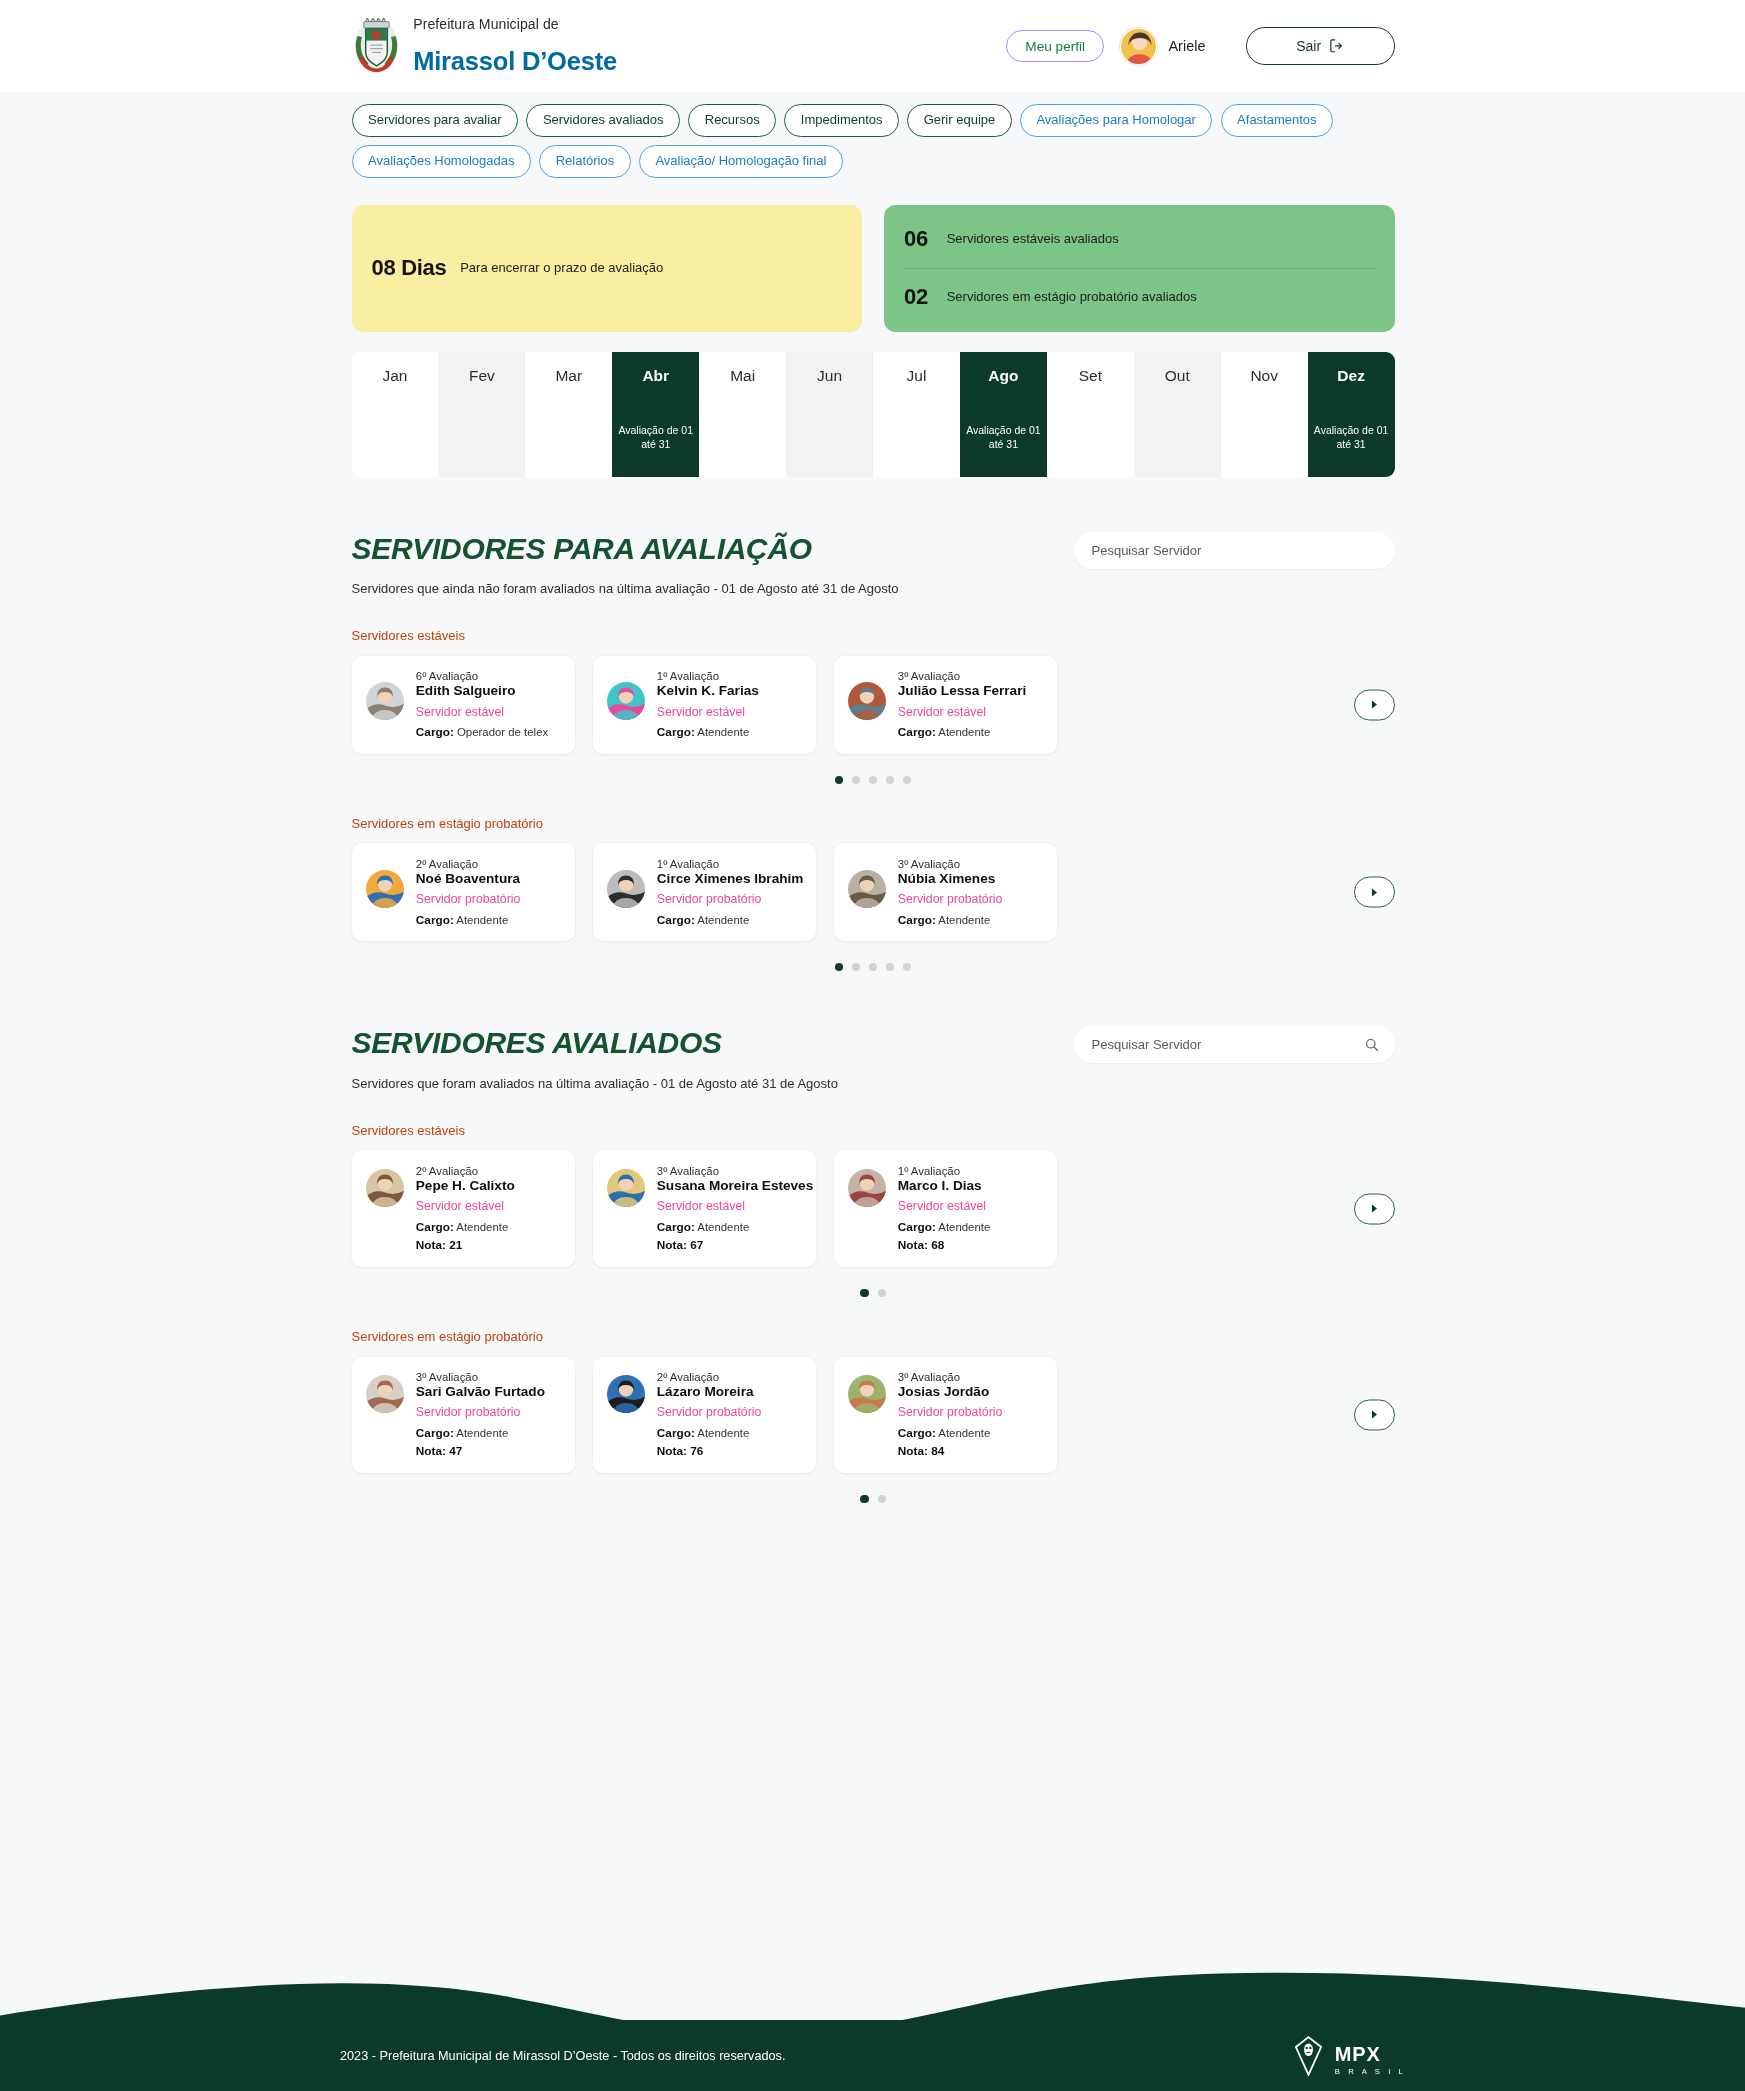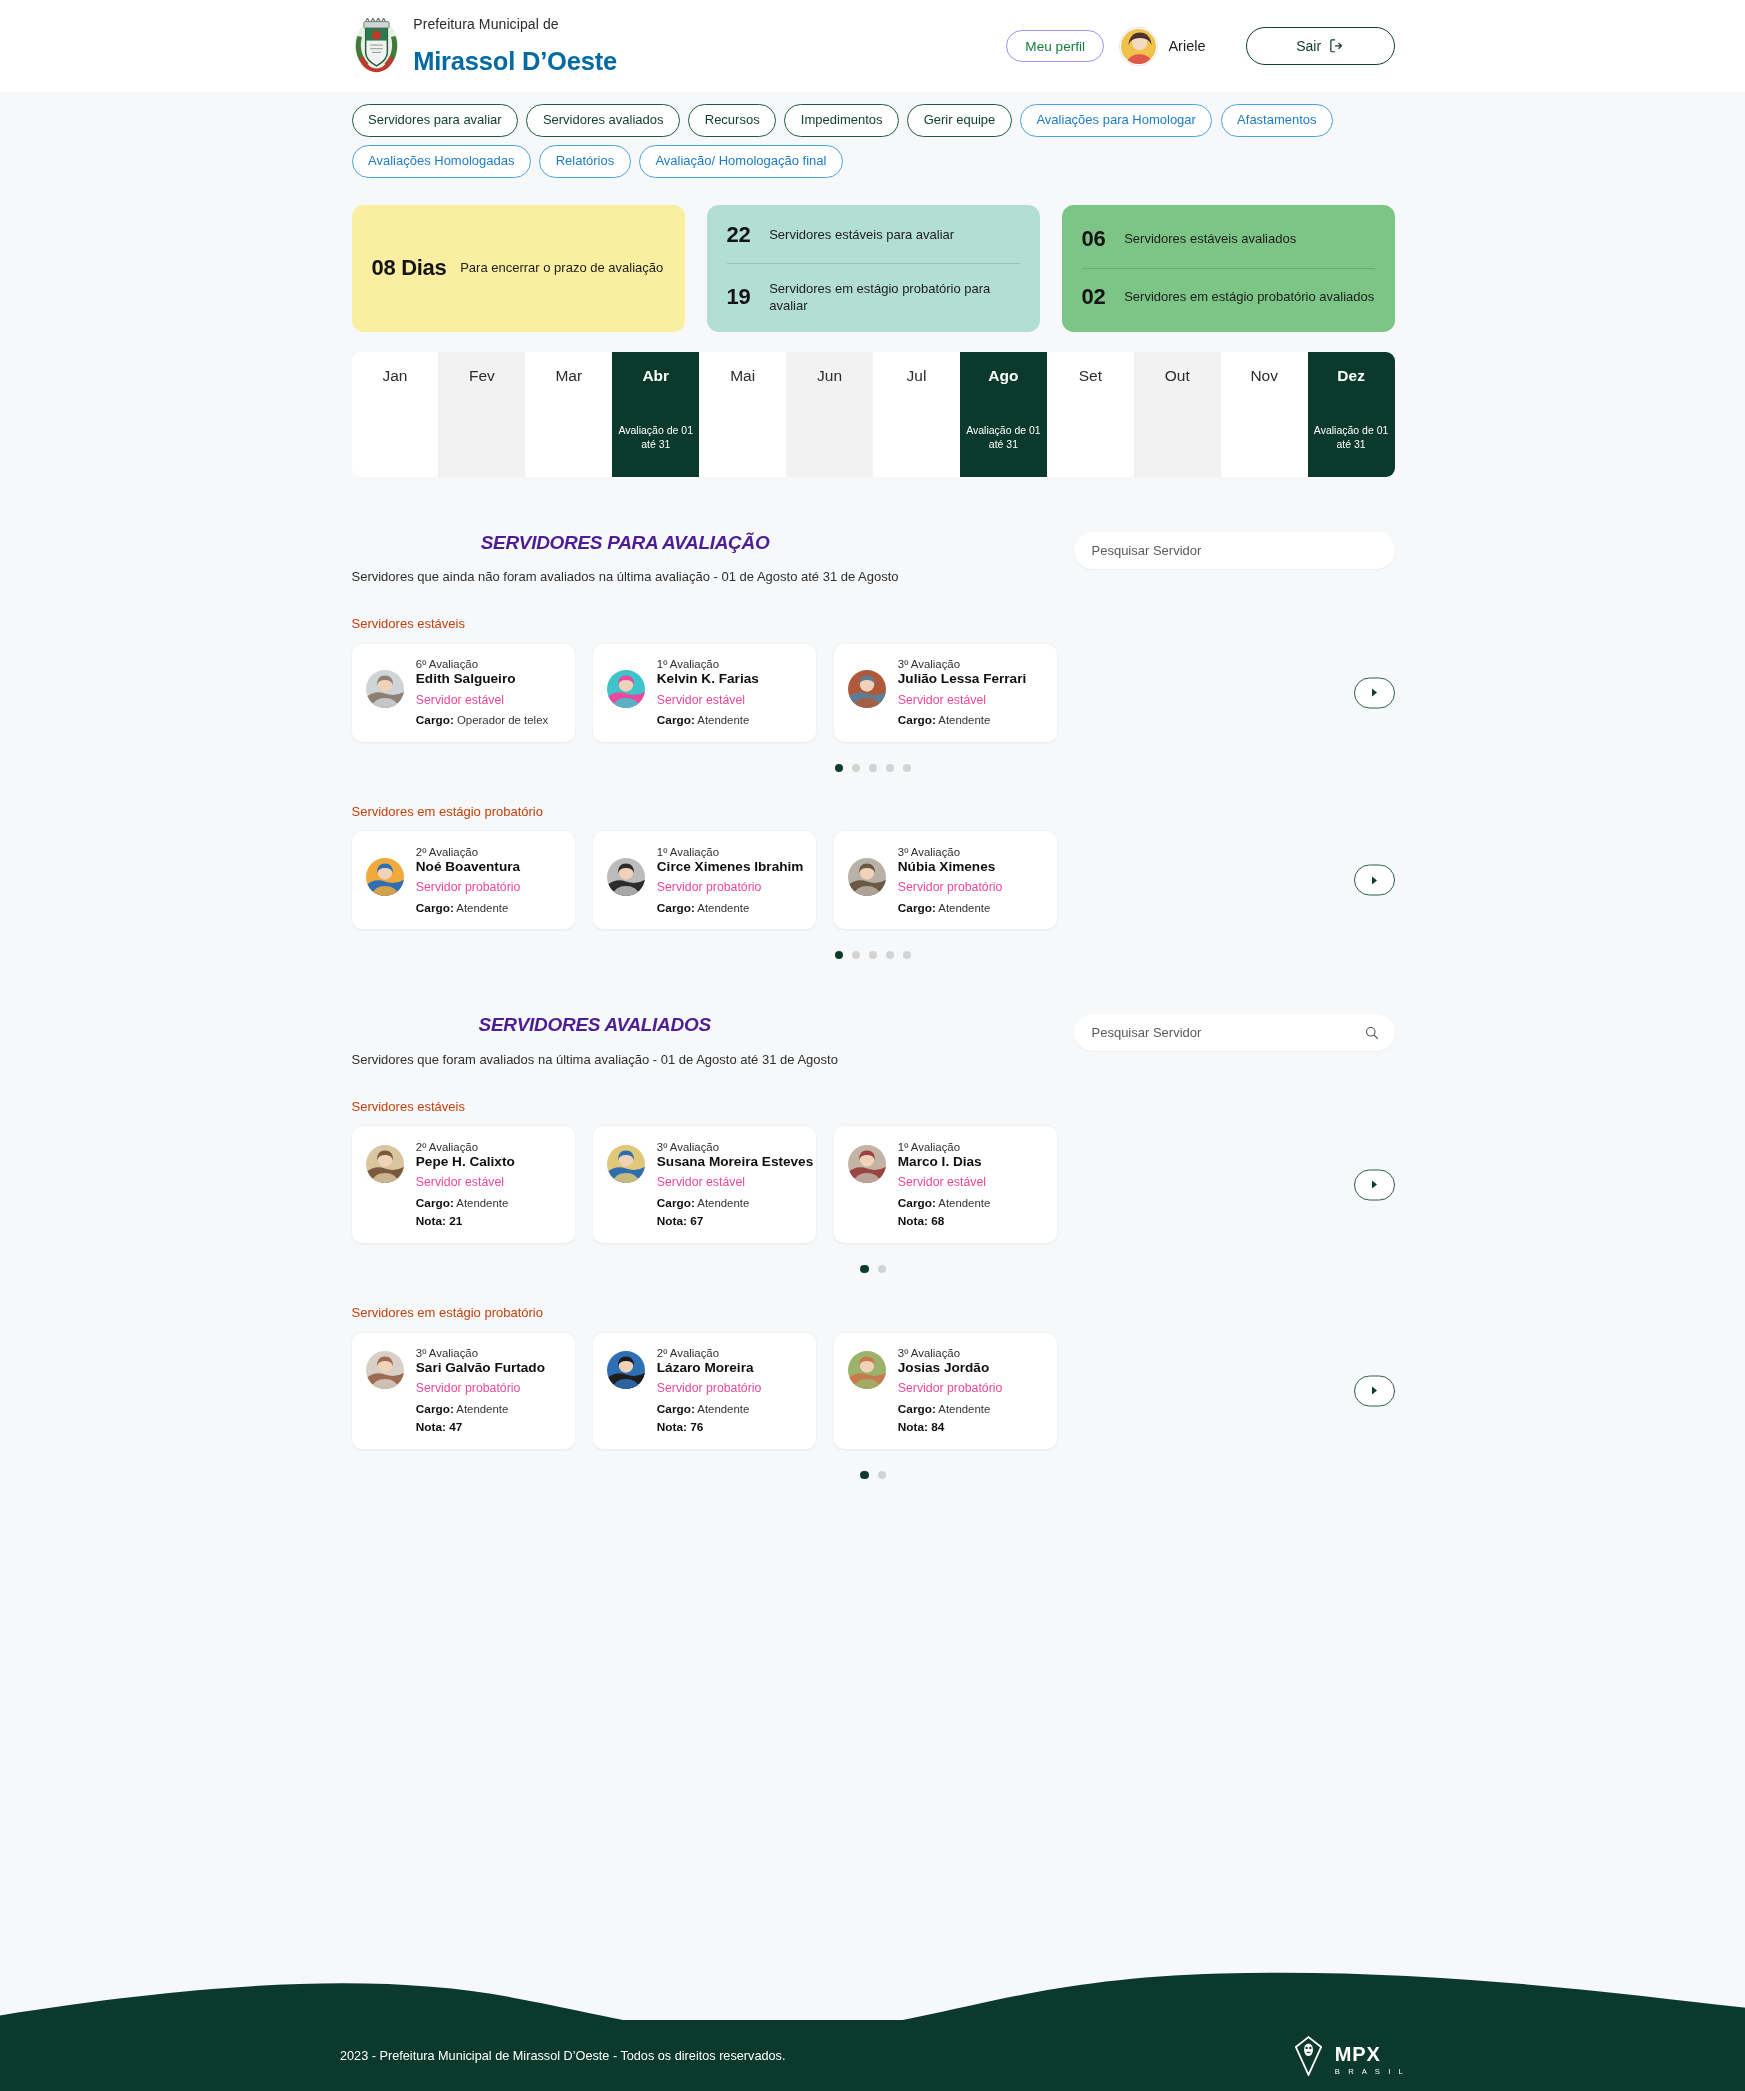--- a/index.html
+++ b/index.html
@@ -147,22 +147,22 @@
     font-size: 10.5px; color: #ffffff; line-height: 1.35;
   }
 
   
   .section { width: 1043px; margin: 0 auto; }
   .section-head {
     display: flex; align-items: flex-start; justify-content: space-between;
     margin-top: 55px;
   }
   .section-title {
-    font-size: 19px; font-style: italic; font-weight: bold;
-    color: #4c1d95; letter-spacing: -0.3px; text-align: center;
+    font-size: 30px; font-style: italic; font-weight: bold;
+    color: #14532d; letter-spacing: -0.3px;
   }
   .section-sub { font-size: 13px; color: #2e2e2e; margin-top: 15.5px; }
   .search-box {
     position: relative;
     width: 321px; height: 37px;
     background: #ffffff;
     border-radius: 908px;
     display: flex; align-items: center;
     padding: 0 18px;
     box-shadow: 0 0.9px 1.8px rgba(0,0,0,.05);
@@ -309,30 +309,20 @@
       </div>
   </div>
 
   <div class="cards-row" id="info-cards">
       <div class="info-card yellow">
         <div class="info-row">
           <div class="info-num wide">08 Dias</div>
           <div class="info-txt">Para encerrar o prazo de avaliação</div>
         </div>
       </div>
-      <div class="info-card teal">
-        <div class="info-row">
-          <div class="info-num narrow">22</div>
-          <div class="info-txt">Servidores estáveis para avaliar</div>
-        </div>
-        <div class="info-row">
-          <div class="info-num narrow">19</div>
-          <div class="info-txt">Servidores em estágio probatório para avaliar</div>
-        </div>
-      </div>
       <div class="info-card green">
         <div class="info-row">
           <div class="info-num narrow">06</div>
           <div class="info-txt">Servidores estáveis avaliados</div>
         </div>
         <div class="info-row">
           <div class="info-num narrow">02</div>
           <div class="info-txt">Servidores em estágio probatório avaliados</div>
         </div>
       </div>

